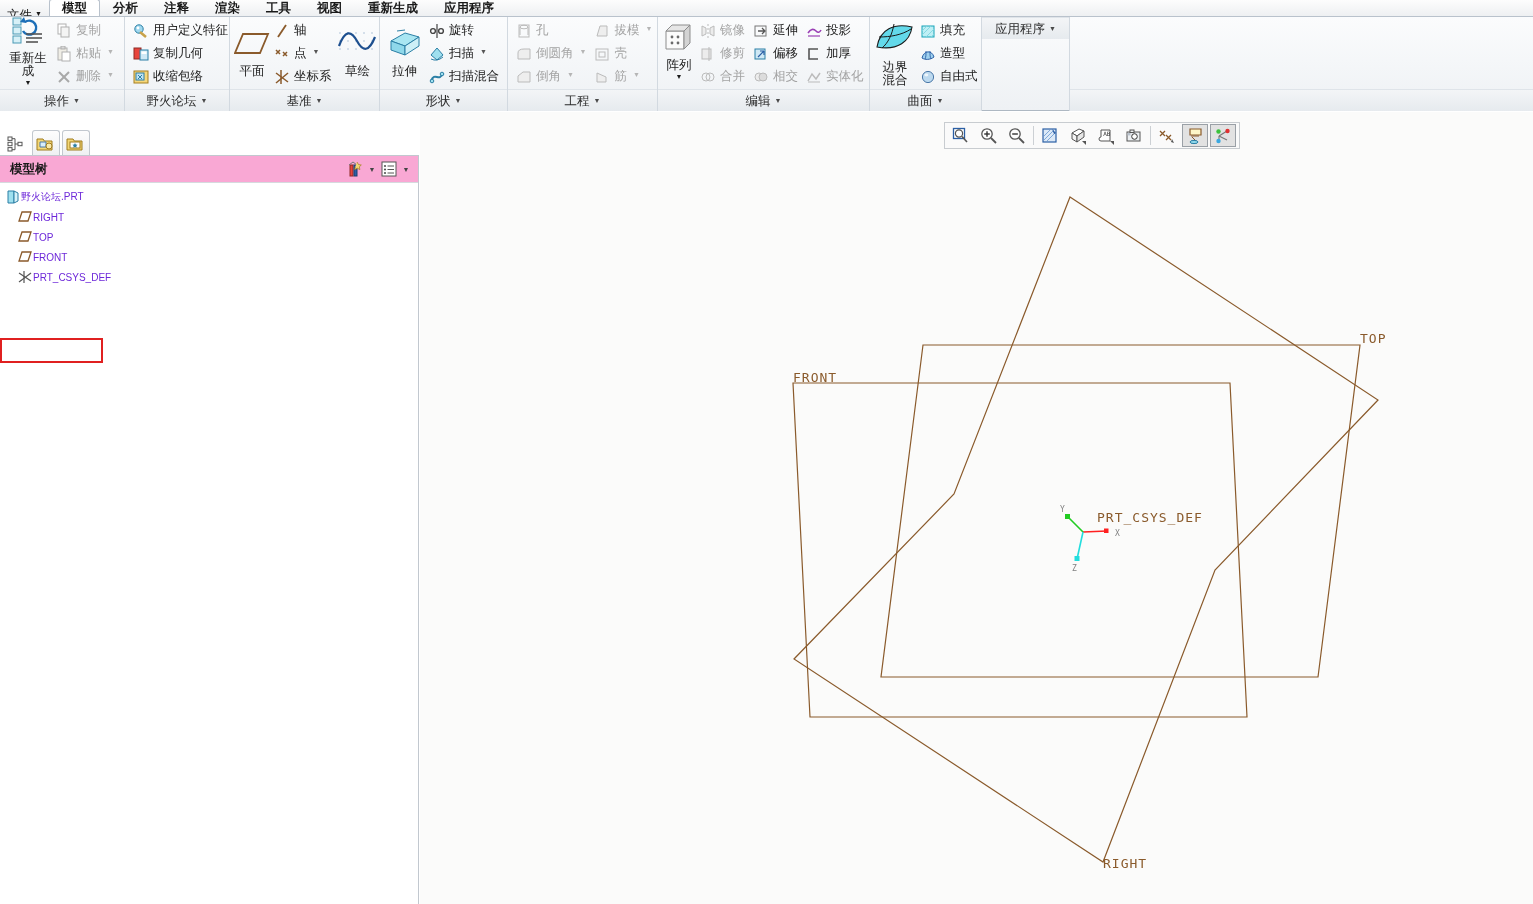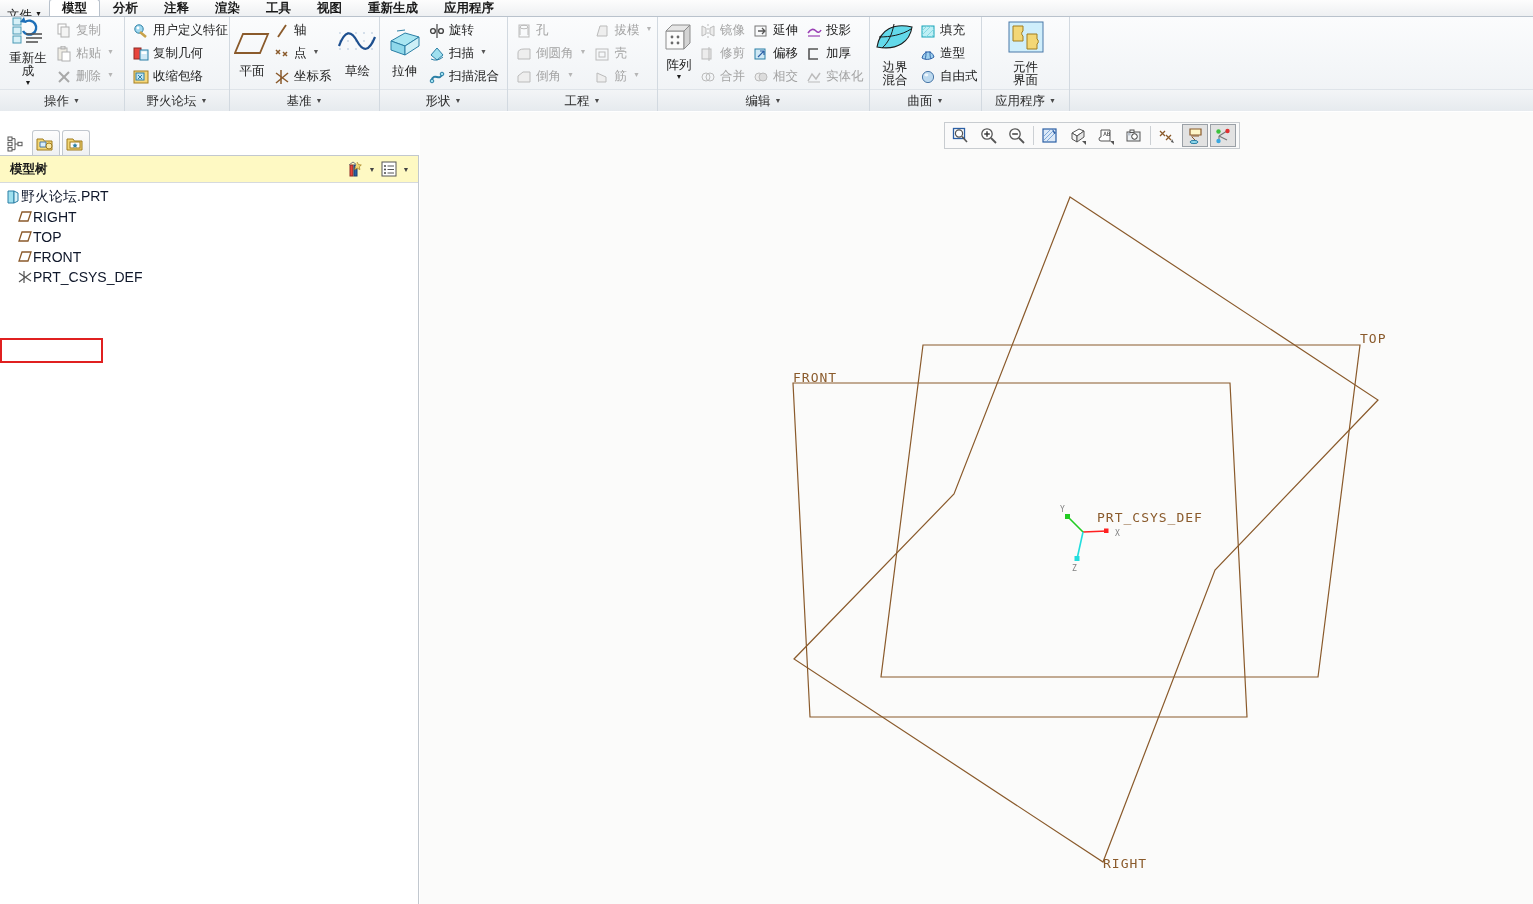--- a/index.html
+++ b/index.html
@@ -116,27 +116,27 @@
 
   
   .treepanel {
     position: absolute; left: 0; top: 155px; width: 419px; height: 749px;
     background: #ffffff; border-right: 1px solid #c2c8cf; border-top: 1px solid #c2c8cf;
   }
   .treehead {
     height: 27px; display: flex; align-items: center;
     border-bottom: 1px solid #d6dade;
     padding: 0 6px 0 10px;
-    background: #fef9c3;
+    background: #f9a8d4;
   }
   .treehead .title { font-size: 12.5px; font-weight: bold; color: #1a1a1a; flex: 1; }
   .hbtn { width: 22px; height: 22px; display: flex; align-items: center; justify-content: center; }
   .hcaret { width: 12px; height: 22px; display: flex; align-items: center; justify-content: center; font-size: 7px; color: #444; }
 
-  .treelist { padding-top: 4px; font-size: 14px; color: #0f172a; }
+  .treelist { padding-top: 4px; font-size: 10px; color: #6d28d9; }
   .trow { display: flex; align-items: center; height: 20px; padding-left: 4px; }
   .trow .ic { width: 17px; flex: 0 0 17px; display: flex; align-items: center; justify-content: center; }
   .trow .lbl { white-space: nowrap; }
   .trow.indent { padding-left: 16px; }
   .sel-outline {
     position: absolute; left: 0px; top: 182px; width: 103px; height: 25px;
     border: 2px solid #e02020; pointer-events: none;
   }
 
   
@@ -609,33 +609,20 @@
             <span>自由式</span>
           </div>
         </div>
       </div>
       <div class="rgroup-label">
         <span>曲面</span><span class="caret">▼</span>
       </div>
     </div>
 
     <div class="rgroup" style="width:88px">
-      <div class="rgroup-body" style="justify-content:center">
-        <div class="bigbtn wide">
-          <span class="glyph">
-            <svg width="38" height="34" viewBox="0 0 38 34">
-              <rect x="2" y="1" width="34" height="30" fill="#cfeefb" stroke="#4a78a8"></rect>
-              <path d="M6 5 h10 v5 a3 3 0 0 0 0 5 v5 h-10 z" fill="#f3d776" stroke="#a07c1e"></path>
-              <path d="M20 13 h10 v5 a3 3 0 0 1 0 5 v5 h-10 z" fill="#f3d776" stroke="#a07c1e"></path>
-            </svg>
-          </span>
-          <span style="white-space:pre-line">元件
-界面</span>
-        </div>
-      </div>
       <div class="rgroup-label">
         <span>应用程序</span><span class="caret">▼</span>
       </div>
     </div>
 
     <div class="rgroup" style="flex:1;border-right:none">
       <div class="rgroup-body"></div>
       <div class="rgroup-label" style="background:linear-gradient(#f3f5f7,#e6eaee)"></div>
     </div>
   </div>

